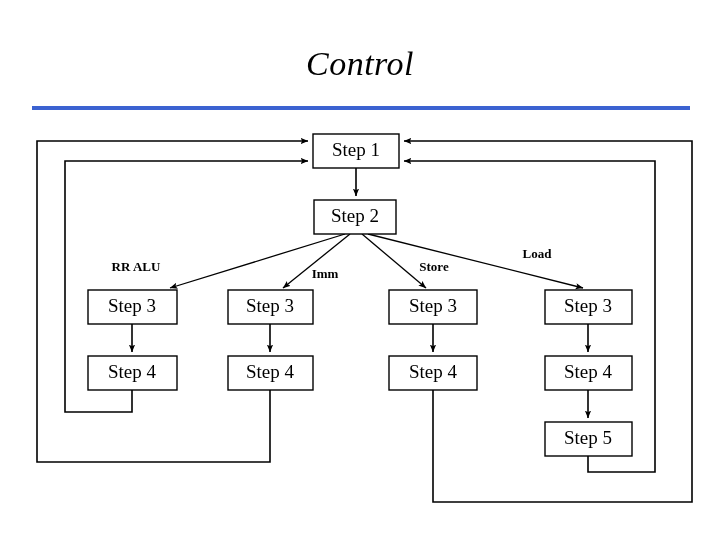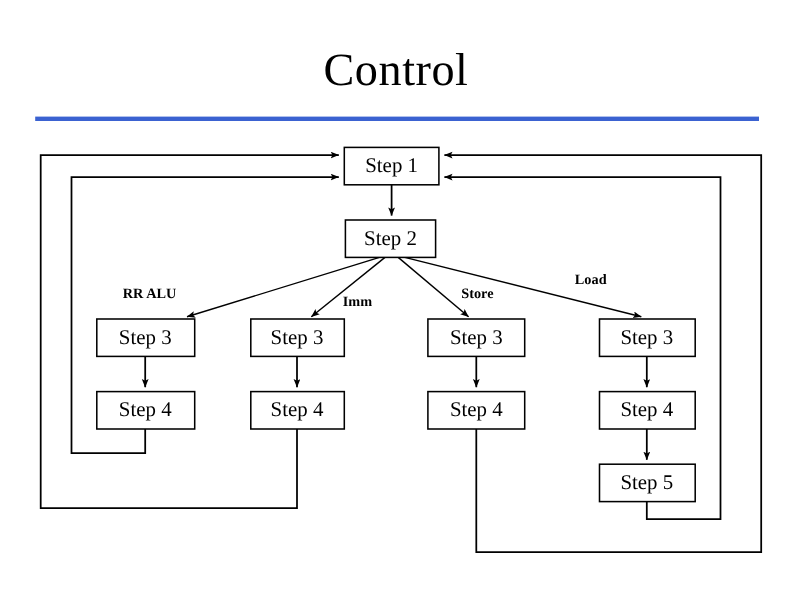--- a/index.html
+++ b/index.html
@@ -15,25 +15,26 @@
     overflow: hidden;
     font-family: "Liberation Serif", "DejaVu Serif", serif;
   }
   #slide-title {
     position: absolute;
     left: 0;
     top: 38px;
     width: 720px;
     text-align: center;
     font-family: "Liberation Serif", "DejaVu Serif", serif;
-    font-size: 42px;
+    font-size: 34px;
     font-weight: normal;
     color: #000000;
     letter-spacing: 0.5px;
     line-height: 52px;
+    font-style: italic;
   }
   #title-rule {
     position: absolute;
     left: 32px;
     top: 106px;
     width: 658px;
     height: 4px;
     background: #3b62d1;
   }
   #diagram {

